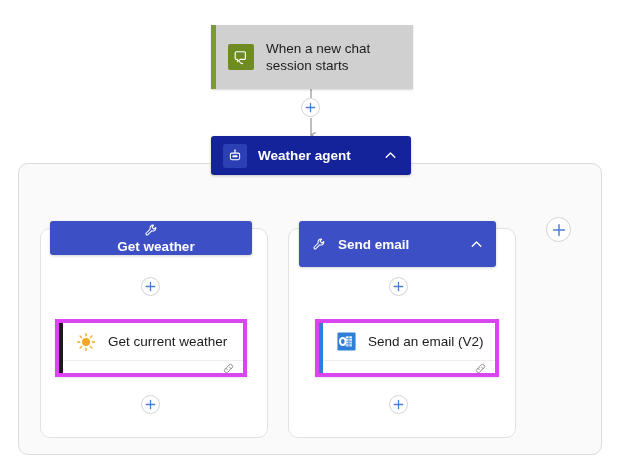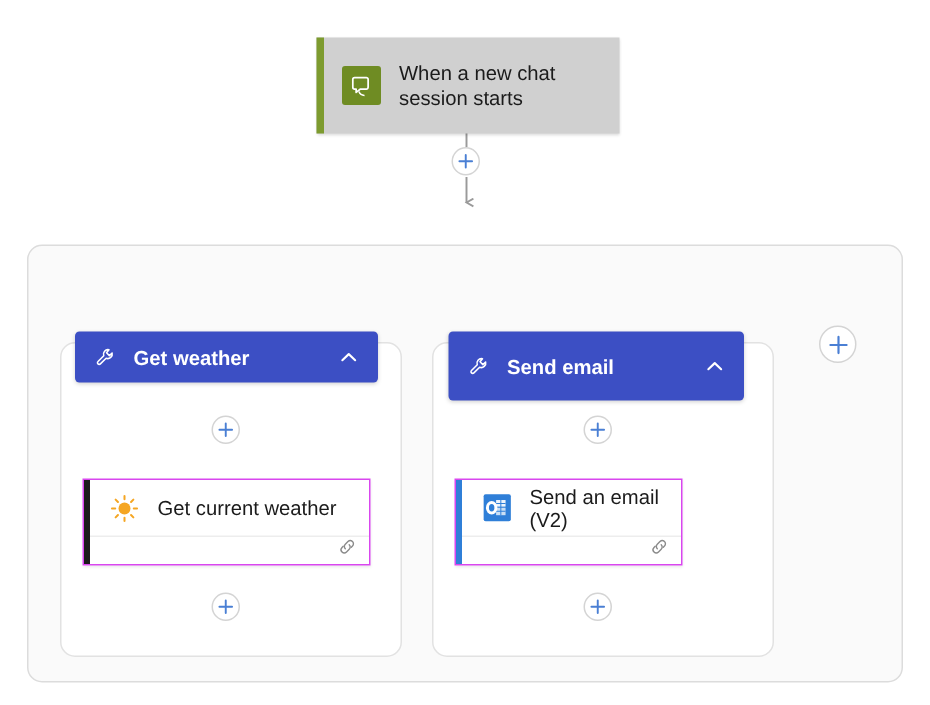--- a/index.html
+++ b/index.html
@@ -127,21 +127,21 @@
     align-items: center;
     justify-content: center;
     width: 18px;
     height: 18px;
   }
 
   
   .action-card {
     position: absolute;
     background: #ffffff;
-    border: 1px solid #d946ef;
+    border: 4px solid #d946ef;
     box-sizing: border-box;
     box-shadow: 0 1px 2px rgba(0,0,0,0.10);
     overflow: hidden;
   }
   .action-accent {
     position: absolute;
     left: 0;
     top: 0;
     bottom: 0;
     width: 4px;
@@ -234,22 +234,38 @@
     </span>
     <span class="trigger-title">When a new chat session starts</span>
   </div>
 
   <div class="plus-btn" style="left:301px; top:98px;">
     <svg width="11" height="11" viewBox="0 0 12 12">
       <path d="M6,1.4 V10.6 M1.4,6 H10.6" stroke="#4a7fd4" stroke-width="1.4" stroke-linecap="round"></path>
     </svg>
   </div>
 
-
-  <div class="tool-node" style="left:50px; top:221px; width:202px; height:34px;">
+  <div class="agent-node" style="left:211px; top:136px; width:200px; height:39px;">
+    <span class="agent-icon">
+      <svg width="16" height="16" viewBox="0 0 20 20">
+        <rect x="4.2" y="6.4" width="11.6" height="8.2" rx="2" fill="none" stroke="#ffffff" stroke-width="1.3"></rect>
+        <rect x="6.8" y="9.1" width="6.4" height="2.6" rx="0.8" fill="#ffffff"></rect>
+        <line x1="10" y1="3.4" x2="10" y2="6.4" stroke="#ffffff" stroke-width="1.3"></line>
+        <circle cx="10" cy="2.9" r="1.1" fill="#ffffff"></circle>
+      </svg>
+    </span>
+    <span class="agent-label">Weather agent</span>
+    <span class="chevron">
+      <svg width="13" height="13" viewBox="0 0 14 14">
+        <path d="M2.4,8.8 L7,4.4 L11.6,8.8" fill="none" stroke="#ffffff" stroke-width="1.5" stroke-linecap="round" stroke-linejoin="round"></path>
+      </svg>
+    </span>
+  </div>
+
+  <div class="tool-node" style="left:50px; top:221px; width:202px; height:34px;flex-direction:column;">
     <span class="chevron">
       <svg width="15" height="15" viewBox="0 0 18 18">
         <path d="M11.6,2.6 a3.6,3.6 0 0 0 -4.2,4.8 L2.8,12 a1.3,1.3 0 0 0 0,1.9
                  a1.3,1.3 0 0 0 1.9,0 L9.3,9.4 a3.6,3.6 0 0 0 4.8,-4.2 L11.9,7.3 L9.6,5 Z" fill="none" stroke="#ffffff" stroke-width="1.25" stroke-linejoin="round"></path>
       </svg>
     </span>
     <span class="tool-label">Get weather</span>
     <span class="chevron">
       <svg width="13" height="13" viewBox="0 0 14 14">
         <path d="M2.4,8.8 L7,4.4 L11.6,8.8" fill="none" stroke="#ffffff" stroke-width="1.5" stroke-linecap="round" stroke-linejoin="round"></path>
@@ -313,21 +329,21 @@
       </svg>
     </span>
   </div>
 
   <div class="plus-btn" style="left:389px; top:277px;">
     <svg width="11" height="11" viewBox="0 0 12 12">
       <path d="M6,1.4 V10.6 M1.4,6 H10.6" stroke="#4a7fd4" stroke-width="1.4" stroke-linecap="round"></path>
     </svg>
   </div>
 
-  <div class="action-card" style="left:303px; top:319px; width:152px; height:58px;">
+  <div class="action-card" style="left:315px; top:319px; width:184px; height:58px;">
     <span class="action-accent" style="background:#2f7fd8;"></span>
     <div class="action-main">
       <span class="action-icon">
         <svg width="21" height="21" viewBox="0 0 22 22">
           <rect x="1.5" y="1.5" width="19" height="19" rx="1.4" fill="#2f7fd8"></rect>
           <rect x="10.2" y="5.6" width="6.6" height="4.6" fill="#ffffff" opacity="0.92"></rect>
           <rect x="10.2" y="11" width="6.6" height="5.2" fill="#ffffff" opacity="0.75"></rect>
           <line x1="13.5" y1="5.6" x2="13.5" y2="16.2" stroke="#2f7fd8" stroke-width="0.7"></line>
           <line x1="10.2" y1="8" x2="16.8" y2="8" stroke="#2f7fd8" stroke-width="0.7"></line>
           <line x1="10.2" y1="13.4" x2="16.8" y2="13.4" stroke="#2f7fd8" stroke-width="0.7"></line>

